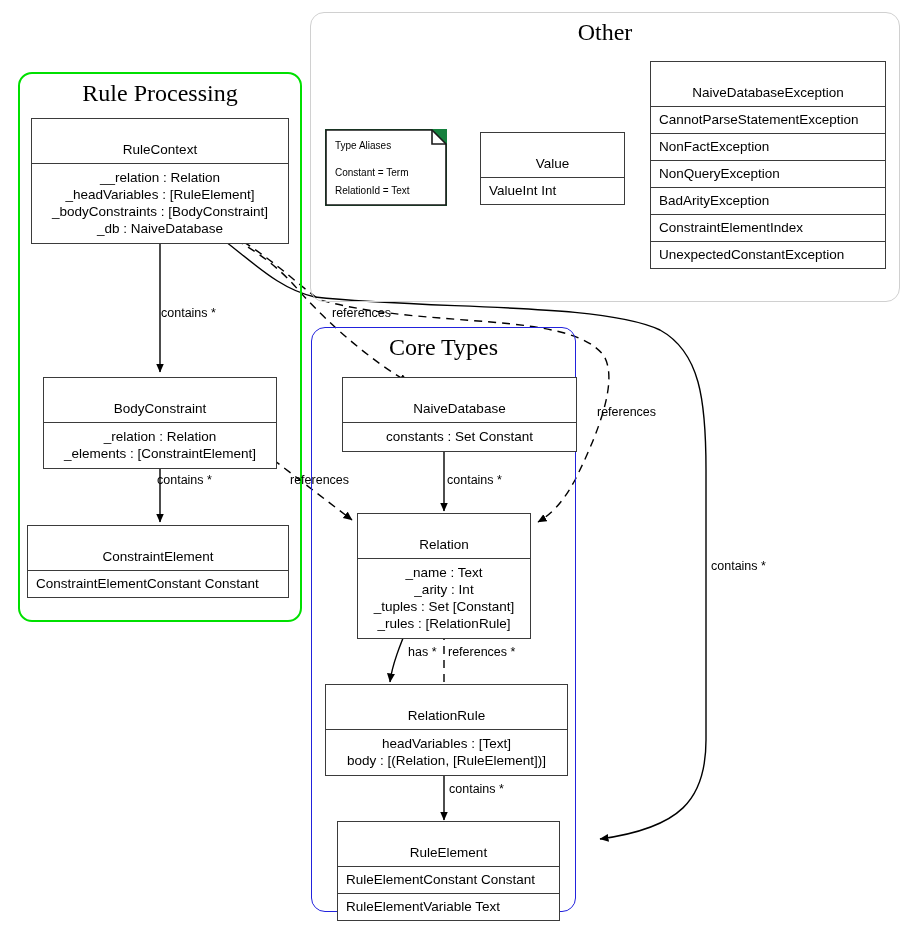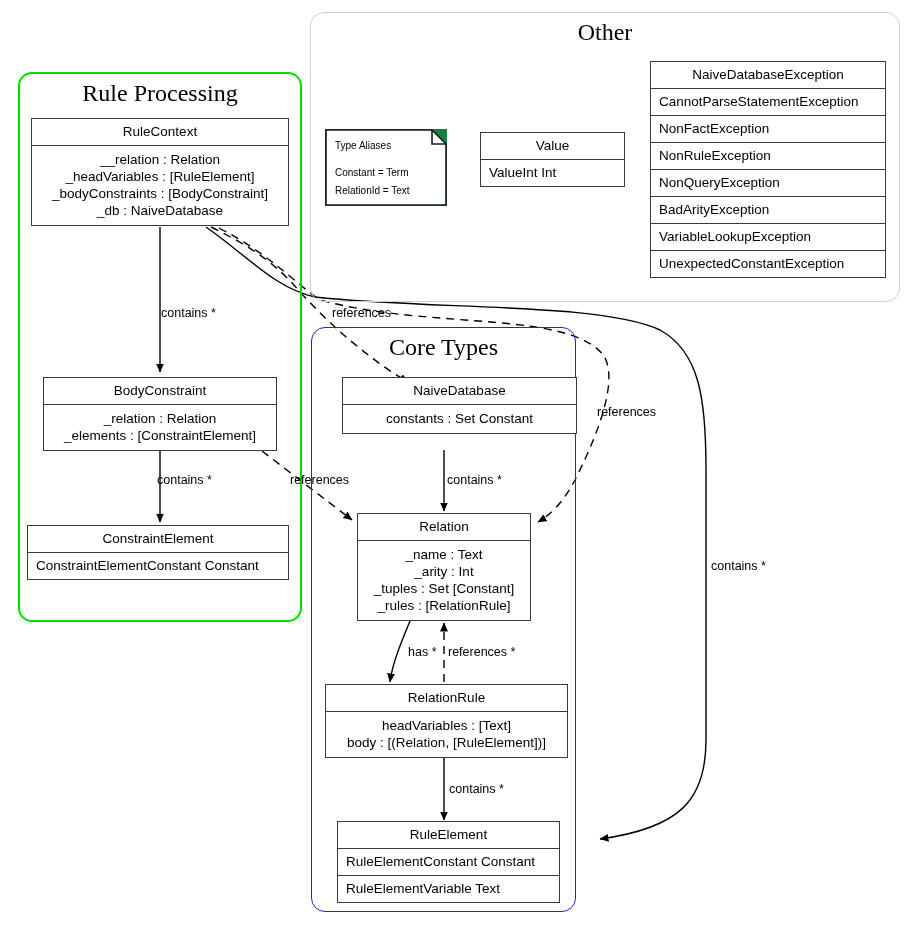--- a/index.html
+++ b/index.html
@@ -41,20 +41,21 @@
     background: #ffffff;
     box-sizing: border-box;
     font-size: 13.5px;
     color: #000;
   }
   .cls-name {
     text-align: center;
     padding: 5px 6px 6px 6px;
     border-bottom: 1.6px solid #3b3b3b;
     white-space: nowrap;
+    margin-top: 18px;
   }
   .cls-attrs {
     padding: 5px 8px 6px 8px;
     line-height: 17px;
     white-space: nowrap;
     text-align: center;
   }
   .cls-row {
     padding: 5px 8px 6px 8px;
     border-bottom: 1.6px solid #3b3b3b;
@@ -219,24 +220,23 @@
 
   <div class="cls" style="left:480px; top:132px; width:145px;">
     <div class="cls-name">Value</div>
     <div class="cls-row">ValueInt Int</div>
   </div>
 
   <div class="cls" style="left:650px; top:61px; width:236px;">
     <div class="cls-name">NaiveDatabaseException</div>
     <div class="cls-row">CannotParseStatementException</div>
     <div class="cls-row">NonFactException</div>
-    <div class="cls-row">NonRuleException</div>
     <div class="cls-row">NonQueryException</div>
     <div class="cls-row">BadArityException</div>
-    <div class="cls-row">VariableLookupException</div>
+    <div class="cls-row">ConstraintElementIndex</div>
     <div class="cls-row">UnexpectedConstantException</div>
   </div>
 
   <div class="note" style="left:325px; top:129px; width:122px; height:77px;">
     <svg width="122" height="77" style="position:absolute;left:0;top:0;">
       <path d="M1,1 L107,1 L121,15 L121,76 L1,76 Z" fill="#ffffff" stroke="#1a1a1a" stroke-width="1.6"></path>
       <path d="M107,1 L107,15 L121,15" fill="none" stroke="#1a1a1a" stroke-width="1.6"></path>
     </svg>
     <div class="note-body">
       <div>Type Aliases</div>

